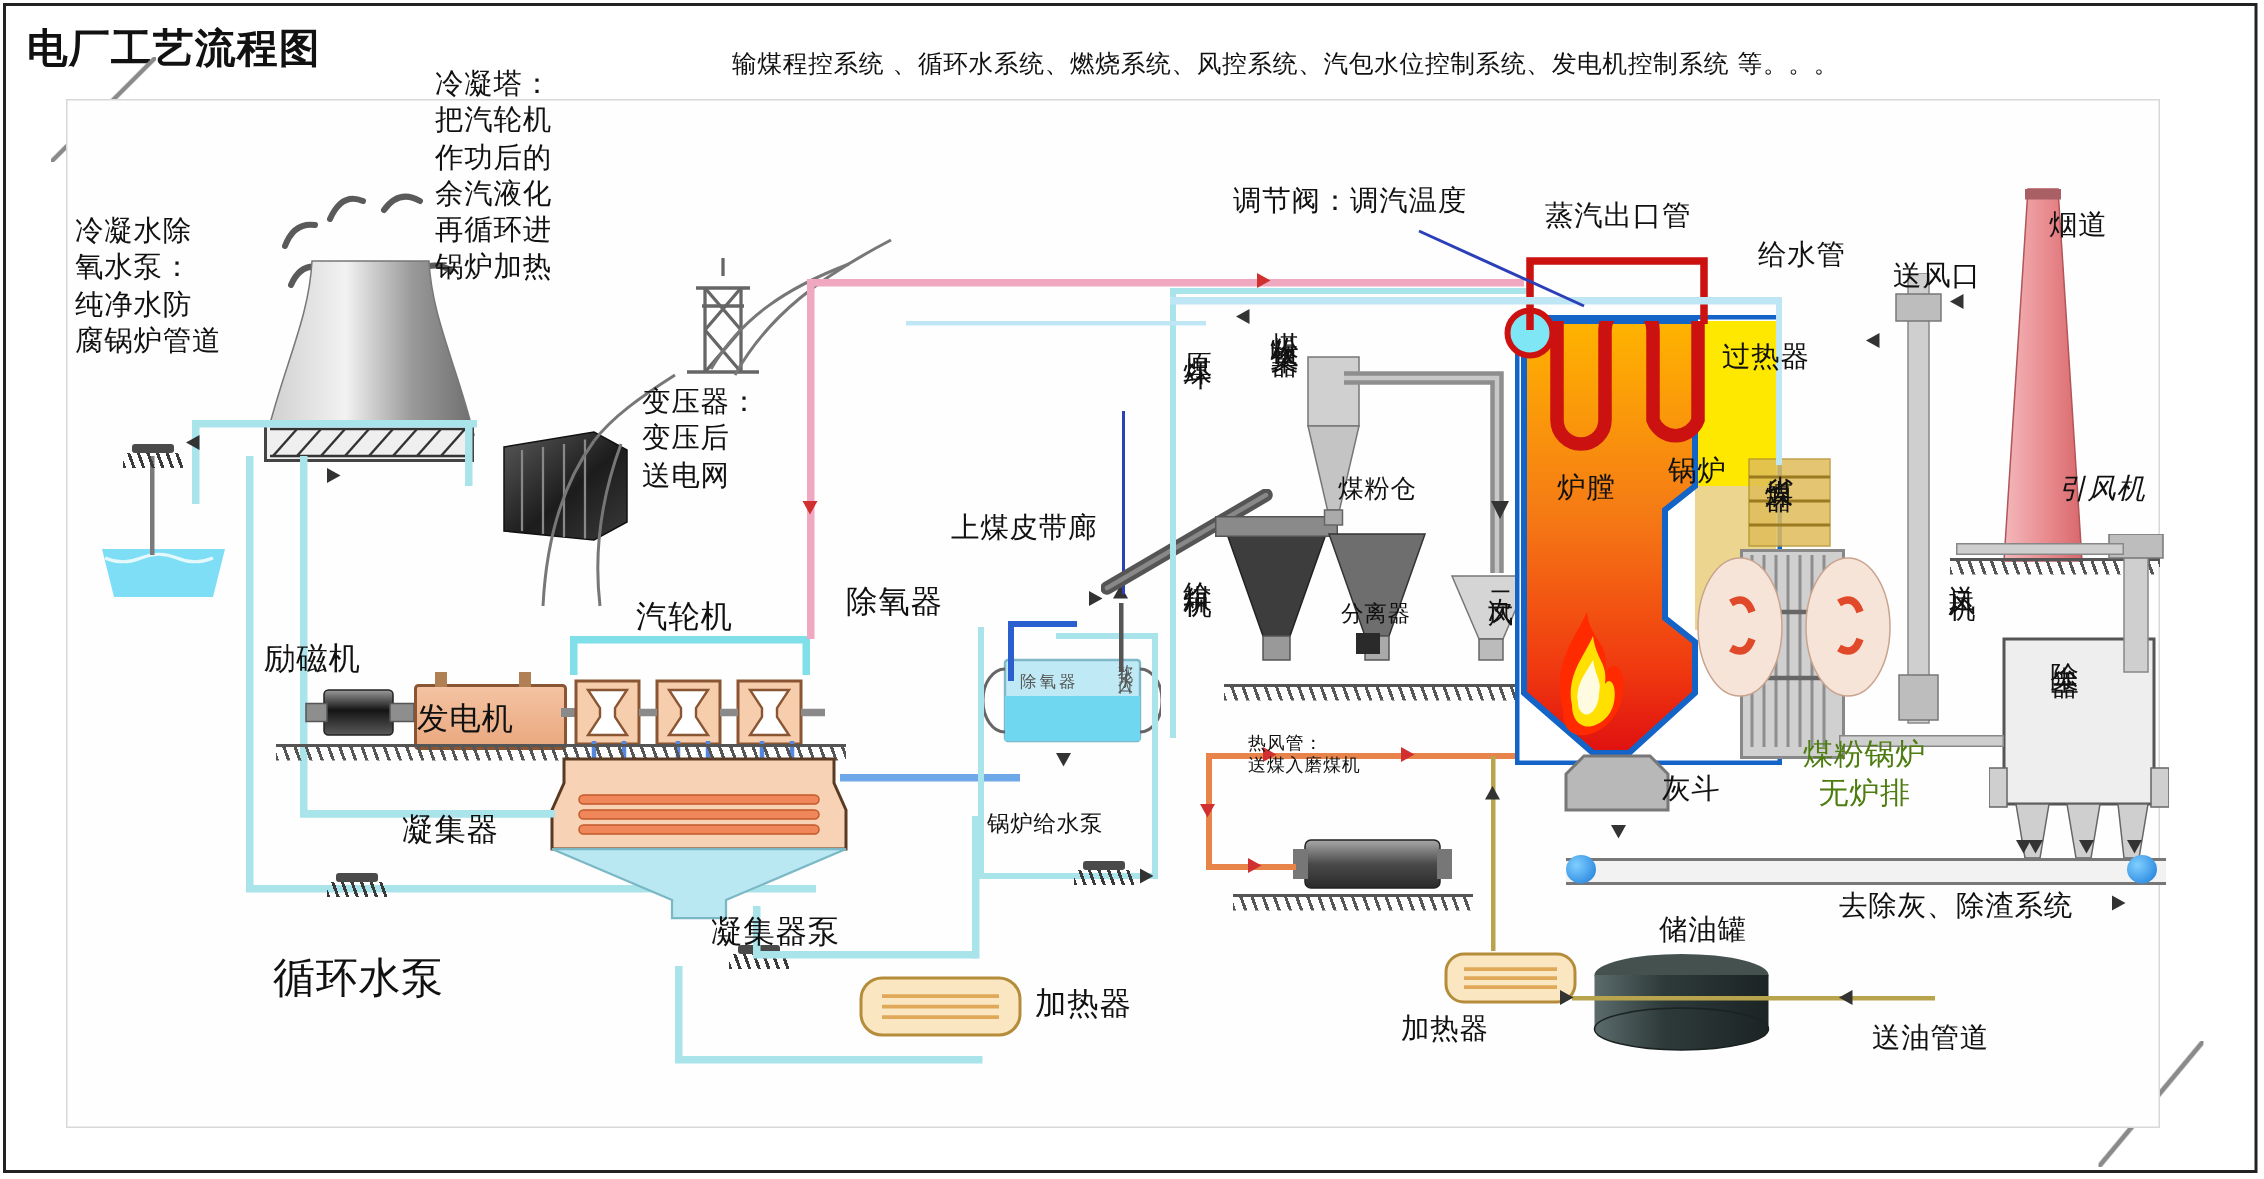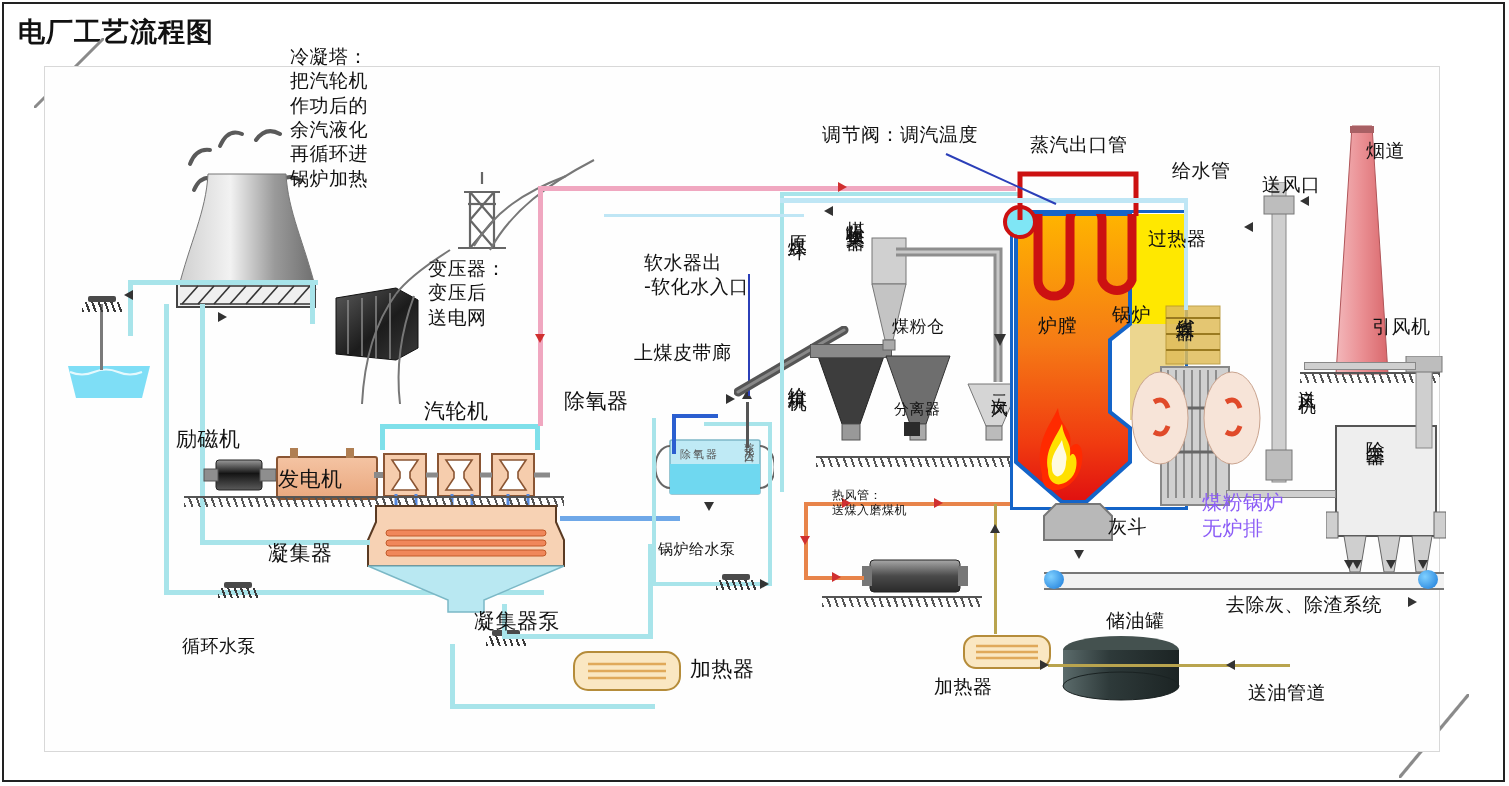--- a/index.html
+++ b/index.html
@@ -1,21 +1,21 @@
 <!DOCTYPE html>
 <html><head>
 <meta charset="utf-8">
 <style>
   html,body{margin:0;padding:0;background:#fff;}
   body{font-family:"DejaVu Sans","Liberation Sans",sans-serif;}
   #root{position:relative;width:1509px;height:786px;background:#ffffff;overflow:hidden;}
   #frame{position:absolute;left:2px;top:2px;width:1503px;height:780px;border:2px solid #222;box-sizing:border-box;background:#fff;}
   #inner-frame{position:absolute;left:40px;top:62px;width:1396px;height:686px;border:1px solid #d8d8d8;box-sizing:border-box;background:#fefefe;}
   .lbl{position:absolute;color:#111;white-space:pre;line-height:1.28;letter-spacing:.5px;}
-  .lbl.blue{color:#8b5cf6;}
+  .lbl.blue{color:#4d7c0f;text-align:center;}
   .vert{writing-mode:vertical-rl;text-orientation:upright;letter-spacing:3px;}
   #title{position:absolute;left:14px;top:10px;font-size:27px;font-weight:bold;color:#111;letter-spacing:1px;}
   #header-note{position:absolute;left:484px;top:28px;font-size:16.5px;color:#111;letter-spacing:.4px;}
   .deco{position:absolute;background:linear-gradient(to bottom right,transparent 48%,#8a8a8a 49%,#8a8a8a 51%,transparent 52%);}
   
   .pipe{position:absolute;}
   .cyan{background:#a8e4ea;}
   .arrow{position:absolute;width:0;height:0;}
   .ar-r{border-left:9px solid #333;border-top:5px solid transparent;border-bottom:5px solid transparent;}
   .ar-l{border-right:9px solid #333;border-top:5px solid transparent;border-bottom:5px solid transparent;}
@@ -30,20 +30,21 @@
   .pumpico:before{content:"";position:absolute;left:6px;top:0;width:28px;height:6px;background:#4a4a4a;border-radius:2px;}
   .pumpico:after{content:"";position:absolute;left:0;top:6px;width:40px;height:10px;background:repeating-linear-gradient(70deg,#3a3a3a 0 2px,transparent 2px 6px);}
 </style>
 </head>
 <body>
 
 <div id="root">
  <div id="frame">
 
   <div id="title">电厂工艺流程图</div>
+  <div id="header-note">输煤程控系统 、循环水系统、燃烧系统、风控系统、汽包水位控制系统、发电机控制系统 等。。。</div>
 
   <div class="deco" style="left:30px;top:34px;width:70px;height:70px;"></div>
   <div class="deco" style="left:1395px;top:690px;width:70px;height:84px;"></div>
 
   <div id="inner-frame"></div>
 
   <svg style="position:absolute;left:178px;top:120px;width:150px;height:70px;">
     <path d="M8,40 q6,-16 20,-14" stroke="#5a5a5a" stroke-width="4" fill="none" stroke-linecap="round"></path>
     <path d="M38,22 q8,-18 22,-12" stroke="#5a5a5a" stroke-width="4" fill="none" stroke-linecap="round"></path>
     <path d="M74,16 q10,-14 24,-6" stroke="#5a5a5a" stroke-width="4" fill="none" stroke-linecap="round"></path>
@@ -468,34 +469,36 @@
   <div class="arrow ar-u" style="left:986px;top:520px;"></div>
   <div class="arrow ar-r" style="left:1036px;top:656px;"></div>
   <div class="arrow ar-l" style="left:1222px;top:656px;"></div>
 
   <div class="lbl" style="left:286px;top:40px;font-size:19px;">冷凝塔：
 把汽轮机
 作功后的
 余汽液化
 再循环进
 锅炉加热</div>
+  <div class="lbl" style="left:46px;top:138px;font-size:19px;">冷凝水除
+氧水泵：
+纯净水防
+腐锅炉管道</div>
   <div class="lbl" style="left:424px;top:252px;font-size:19px;">变压器：
 变压后
 送电网</div>
-  <div class="lbl" style="left:640px;top:246px;font-size:19px;">软水器出
--软化水入口</div>
   <div class="lbl" style="left:630px;top:336px;font-size:19px;">上煤皮带廊</div>
   <div class="lbl" style="left:560px;top:384px;font-size:21px;">除氧器</div>
   <div class="lbl" style="left:654px;top:536px;font-size:15px;">锅炉给水泵</div>
   <div class="lbl" style="left:172px;top:422px;font-size:21px;">励磁机</div>
   <div class="lbl" style="left:274px;top:462px;font-size:21px;">发电机</div>
   <div class="lbl" style="left:420px;top:394px;font-size:21px;">汽轮机</div>
   <div class="lbl" style="left:264px;top:536px;font-size:21px;">凝集器</div>
   <div class="lbl" style="left:470px;top:604px;font-size:21px;">凝集器泵</div>
-  <div class="lbl" style="left:178px;top:630px;font-size:18px;">循环水泵</div>
+  <div class="lbl" style="left:178px;top:630px;font-size:28px;">循环水泵</div>
   <div class="lbl" style="left:686px;top:652px;font-size:21px;">加热器</div>
 
   <div class="lbl vert" style="left:782px;top:216px;font-size:19px;">原煤斗</div>
   <div class="lbl vert" style="left:782px;top:368px;font-size:19px;">给煤机</div>
   <div class="lbl vert" style="left:840px;top:202px;font-size:19px;">煤粉收集器</div>
   <div class="lbl" style="left:888px;top:312px;font-size:17px;">煤粉仓</div>
   <div class="lbl" style="left:890px;top:396px;font-size:15px;">分离器</div>
   <div class="lbl vert" style="left:984px;top:378px;font-size:17px;">二次风</div>
   <div class="lbl" style="left:828px;top:484px;font-size:12px;">热风管：
 送煤入磨煤机</div>
@@ -506,21 +509,21 @@
   <div class="lbl" style="left:1144px;top:222px;font-size:19px;">过热器</div>
   <div class="lbl" style="left:1108px;top:298px;font-size:19px;">锅炉</div>
   <div class="lbl vert" style="left:1172px;top:298px;font-size:19px;line-height:1.0;">省煤器</div>
   <div class="lbl" style="left:1034px;top:310px;font-size:19px;font-family:Liberation Serif, serif;">炉膛</div>
   <div class="lbl" style="left:1104px;top:510px;font-size:19px;">灰斗</div>
   <div class="lbl blue" style="left:1198px;top:486px;font-size:20px;">煤粉锅炉
 无炉排</div>
 
   <div class="lbl" style="left:1258px;top:168px;font-size:19px;">送风口</div>
   <div class="lbl" style="left:1362px;top:134px;font-size:19px;">烟道</div>
-  <div class="lbl" style="left:1368px;top:310px;font-size:19px;">引风机</div>
+  <div class="lbl" style="left:1368px;top:310px;font-size:19px;font-style:italic;">引风机</div>
   <div class="lbl vert" style="left:1292px;top:372px;font-size:18px;">送风机</div>
   <div class="lbl vert" style="left:1360px;top:422px;font-size:19px;">除尘器</div>
   <div class="lbl" style="left:1222px;top:588px;font-size:19px;">去除灰、除渣系统</div>
 
   <div class="lbl" style="left:1102px;top:604px;font-size:19px;text-align:center;">储油罐</div>
   <div class="lbl" style="left:930px;top:670px;font-size:19px;">加热器</div>
   <div class="lbl" style="left:1244px;top:676px;font-size:19px;">送油管道</div>
 
  </div>
 </div>

